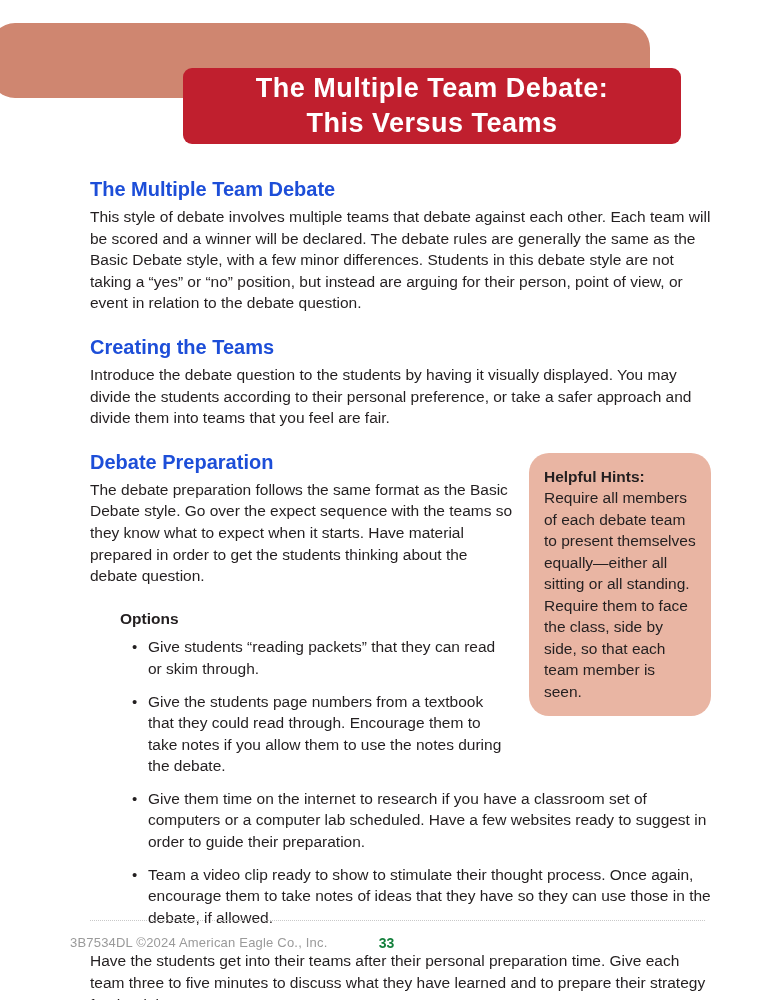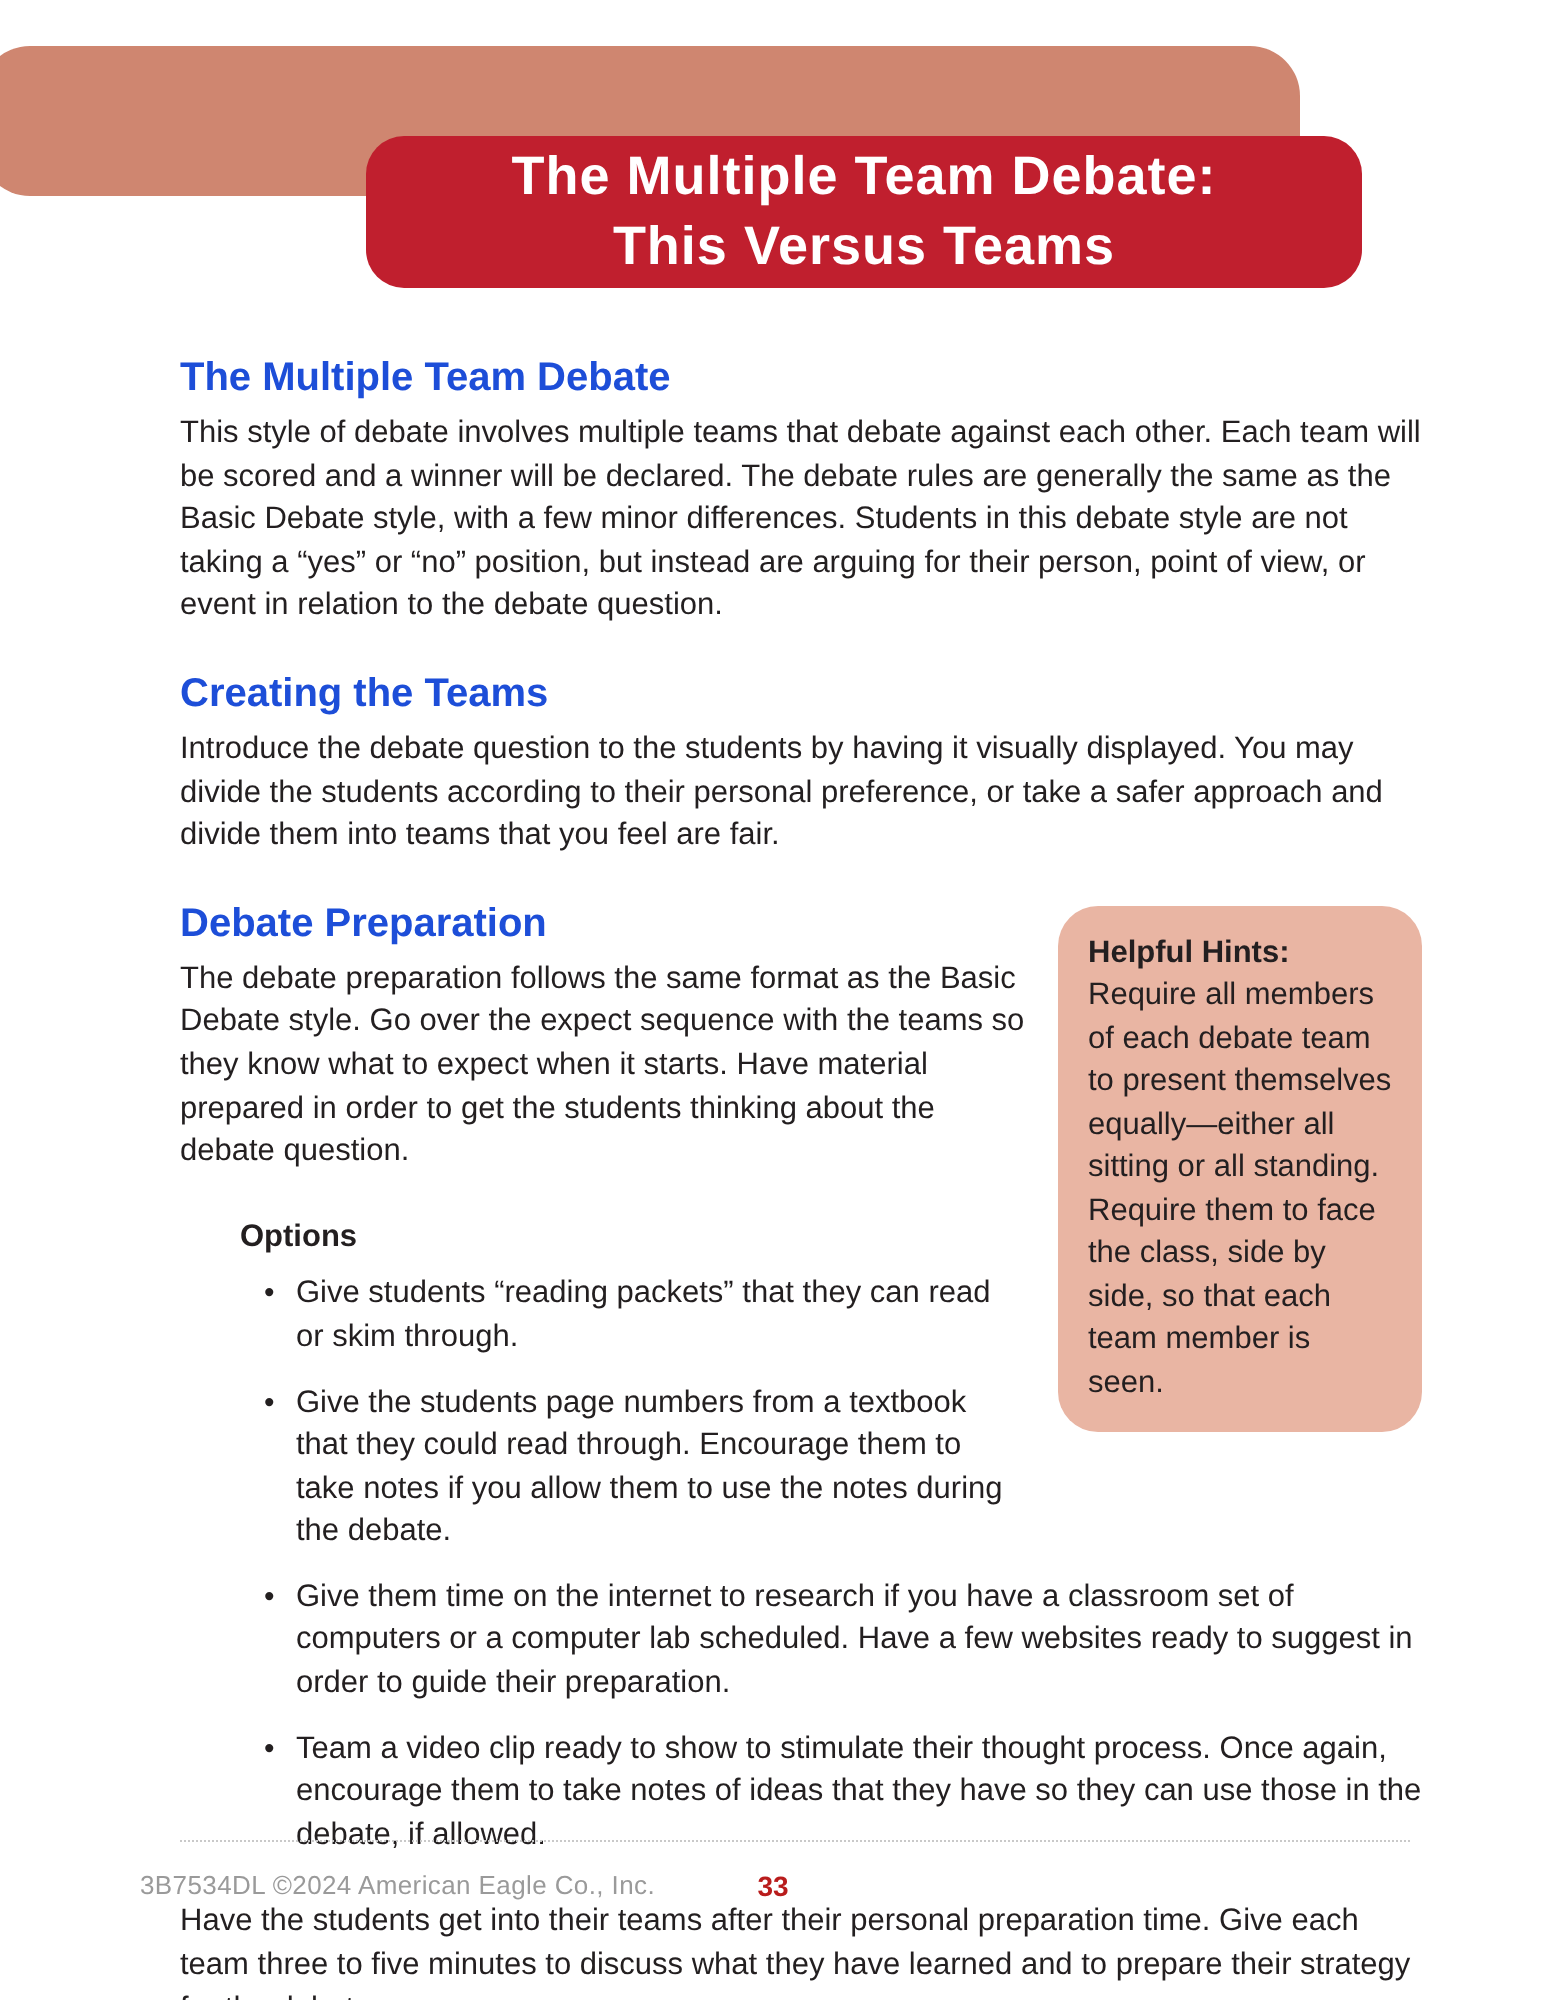--- a/index.html
+++ b/index.html
@@ -24,21 +24,21 @@
     background: #cf8670;
     border-radius: 25px;
   }
   .title-banner {
     position: absolute;
     left: 183px;
     top: 68px;
     width: 498px;
     height: 76px;
     background: #c01f2e;
-    border-radius: 19px;
+    border-radius: 9px;
     display: flex;
     flex-direction: column;
     align-items: center;
     justify-content: center;
     text-align: center;
   }
   .title-banner .title-line {
     color: #ffffff;
     font-size: 27px;
     font-weight: bold;
@@ -126,21 +126,21 @@
     letter-spacing: 0.2px;
   }
   .page-number {
     position: absolute;
     left: 0;
     width: 100%;
     top: 0;
     text-align: center;
     font-size: 14px;
     font-weight: bold;
-    color: #b91c1c;
+    color: #15803d;
   }
 </style>
 </head>
 <body>
 
 <div class="page">
 
   <div class="header-band"></div>
   <div class="title-banner">
     <div class="title-line">The Multiple Team Debate:</div>

